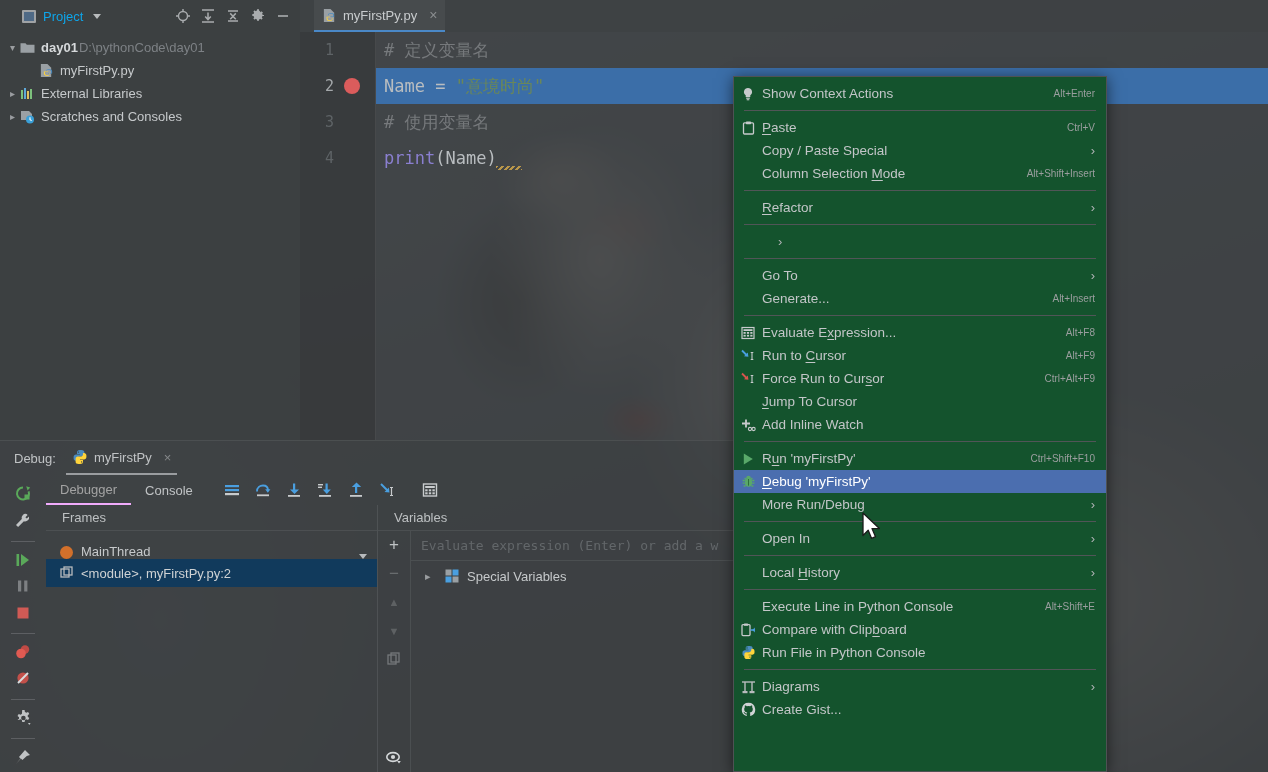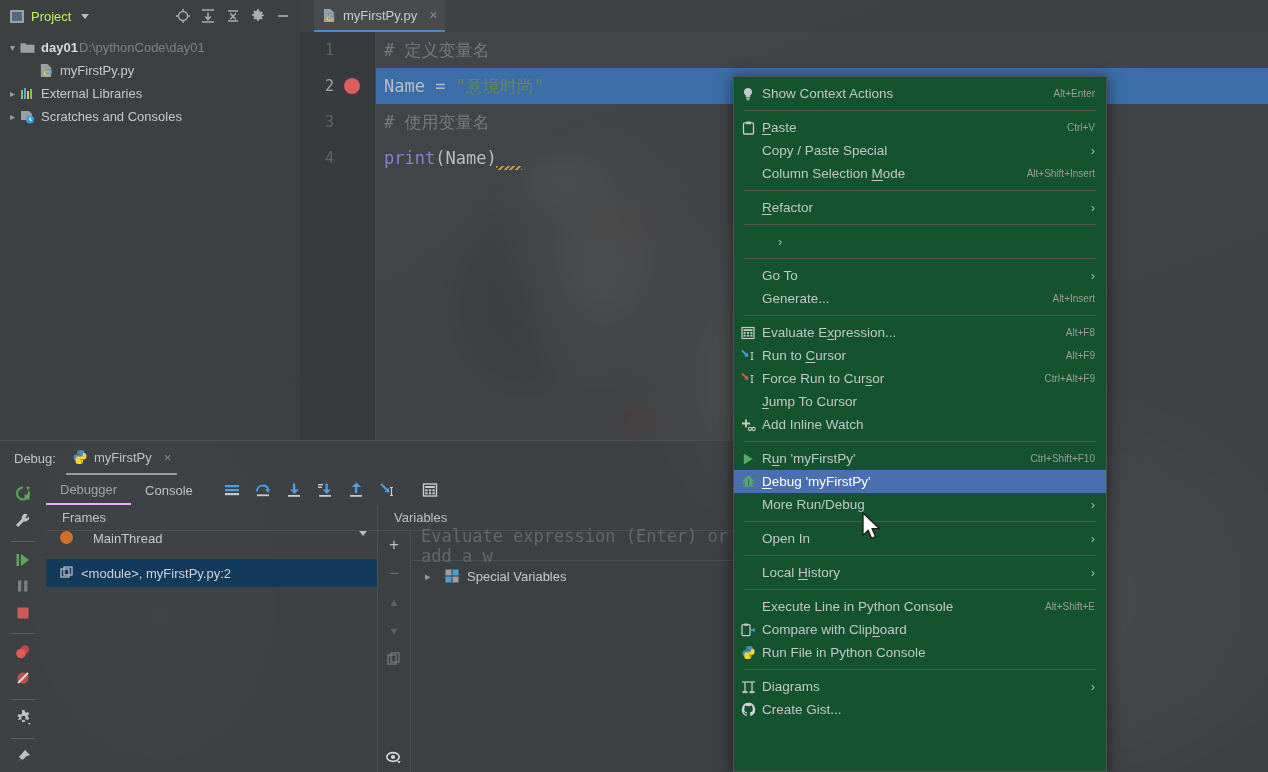--- a/index.html
+++ b/index.html
@@ -31,22 +31,22 @@
       radial-gradient(ellipse 300px 200px at 300px 200px, #7d8a95 0%, rgba(125,138,149,0) 78%),
       linear-gradient(160deg, #8d98a2 0%, #6d7680 40%, #4a4f56 100%);
   }
 
   
   .toolwin-left {
     position: absolute; left: 0; top: 0; width: 300px; height: 440px;
     background: rgba(60,63,65,0.93);
   }
   .panel-header {
-    height: 32px; display: flex; align-items: center; padding-left: 10px;
-    color: #bef264; font-size: 13px;
+    height: 32px; display: flex; align-items: center; padding-left: 22px;
+    color: #0ea5e9; font-size: 13px;
   }
   .proj-icon {
     width: 14px; height: 13px; border: 2px solid #a0a3a5; background: #4f6a86;
     margin-right: 7px; border-radius: 1px;
   }
   .panel-header .title { margin-right: 6px; }
   .caret-dn {
     width: 0; height: 0; border-left: 4px solid transparent; border-right: 4px solid transparent;
     border-top: 5px solid #b8bbbd; margin-left: 4px;
   }
@@ -148,35 +148,35 @@
   .dt-tab.active { border-bottom: 2px solid #f0abfc; color: #a3a3a3; }
   .dt-icons { display: flex; align-items: center; gap: 13px; margin-left: 16px; }
   .dt-icons .ic { width: 18px; height: 18px; }
 
   .dbg-split { position: absolute; left: 0; top: 30px; right: 0; bottom: 0; display: flex; }
   .frames-pane { width: 332px; position: relative; border-right: 1px solid rgba(90,93,96,0.6); }
   .vars-pane { flex: 1; position: relative; }
   .pane-hdr { height: 26px; display: flex; align-items: center; padding-left: 16px; font-size: 13px; color: #bdc0c2;
               border-bottom: 1px solid rgba(90,93,96,0.5); }
   .thread-row {
-    display: flex; align-items: flex-start; height: 28px; padding-left: 14px; gap: 20px; font-size: 13px; color: #c6c9cb;
+    display: flex; align-items: flex-end; height: 28px; padding-left: 14px; gap: 8px; font-size: 13px; color: #c6c9cb;
   }
   .thread-dot { width: 13px; height: 13px; border-radius: 50%; background: #d2702b; }
   .thread-caret { margin-left: auto; margin-right: 10px; }
   .frame-row {
     display: flex; align-items: center; height: 28px; padding-left: 14px; gap: 7px;
     background: #113a5c; color: #cfd2d4; font-size: 13px;
   }
 
   .vars-left { position: absolute; left: 0; top: 26px; width: 32px; bottom: 0; display: flex; flex-direction: column; align-items: center; }
   .vl-btn { height: 30px; display: flex; align-items: center; justify-content: center; color: #bfc2c4; font-size: 17px; }
   .vars-main { position: absolute; left: 32px; top: 26px; right: 0; bottom: 0; border-left: 1px solid rgba(90,93,96,0.5); }
   .eval-row {
     height: 30px; display: flex; align-items: center; padding-left: 10px;
-    font-family: "DejaVu Sans Mono", monospace; font-size: 17px; color: #63676a;
+    font-family: "DejaVu Sans Mono", monospace; font-size: 13px; color: #63676a;
     border-bottom: 1px solid rgba(90,93,96,0.5);
   }
   .svar-row { display: flex; align-items: center; height: 30px; padding-left: 34px; gap: 8px; font-size: 13px; color: #c6c9cb; }
 
   
   .ctxmenu {
     position: absolute; left: 733px; top: 76px; width: 374px; height: 696px;
     background: #14532d;
     border: 1px solid #4e5254;
     box-shadow: 0 2px 14px rgba(0,0,0,0.55);

